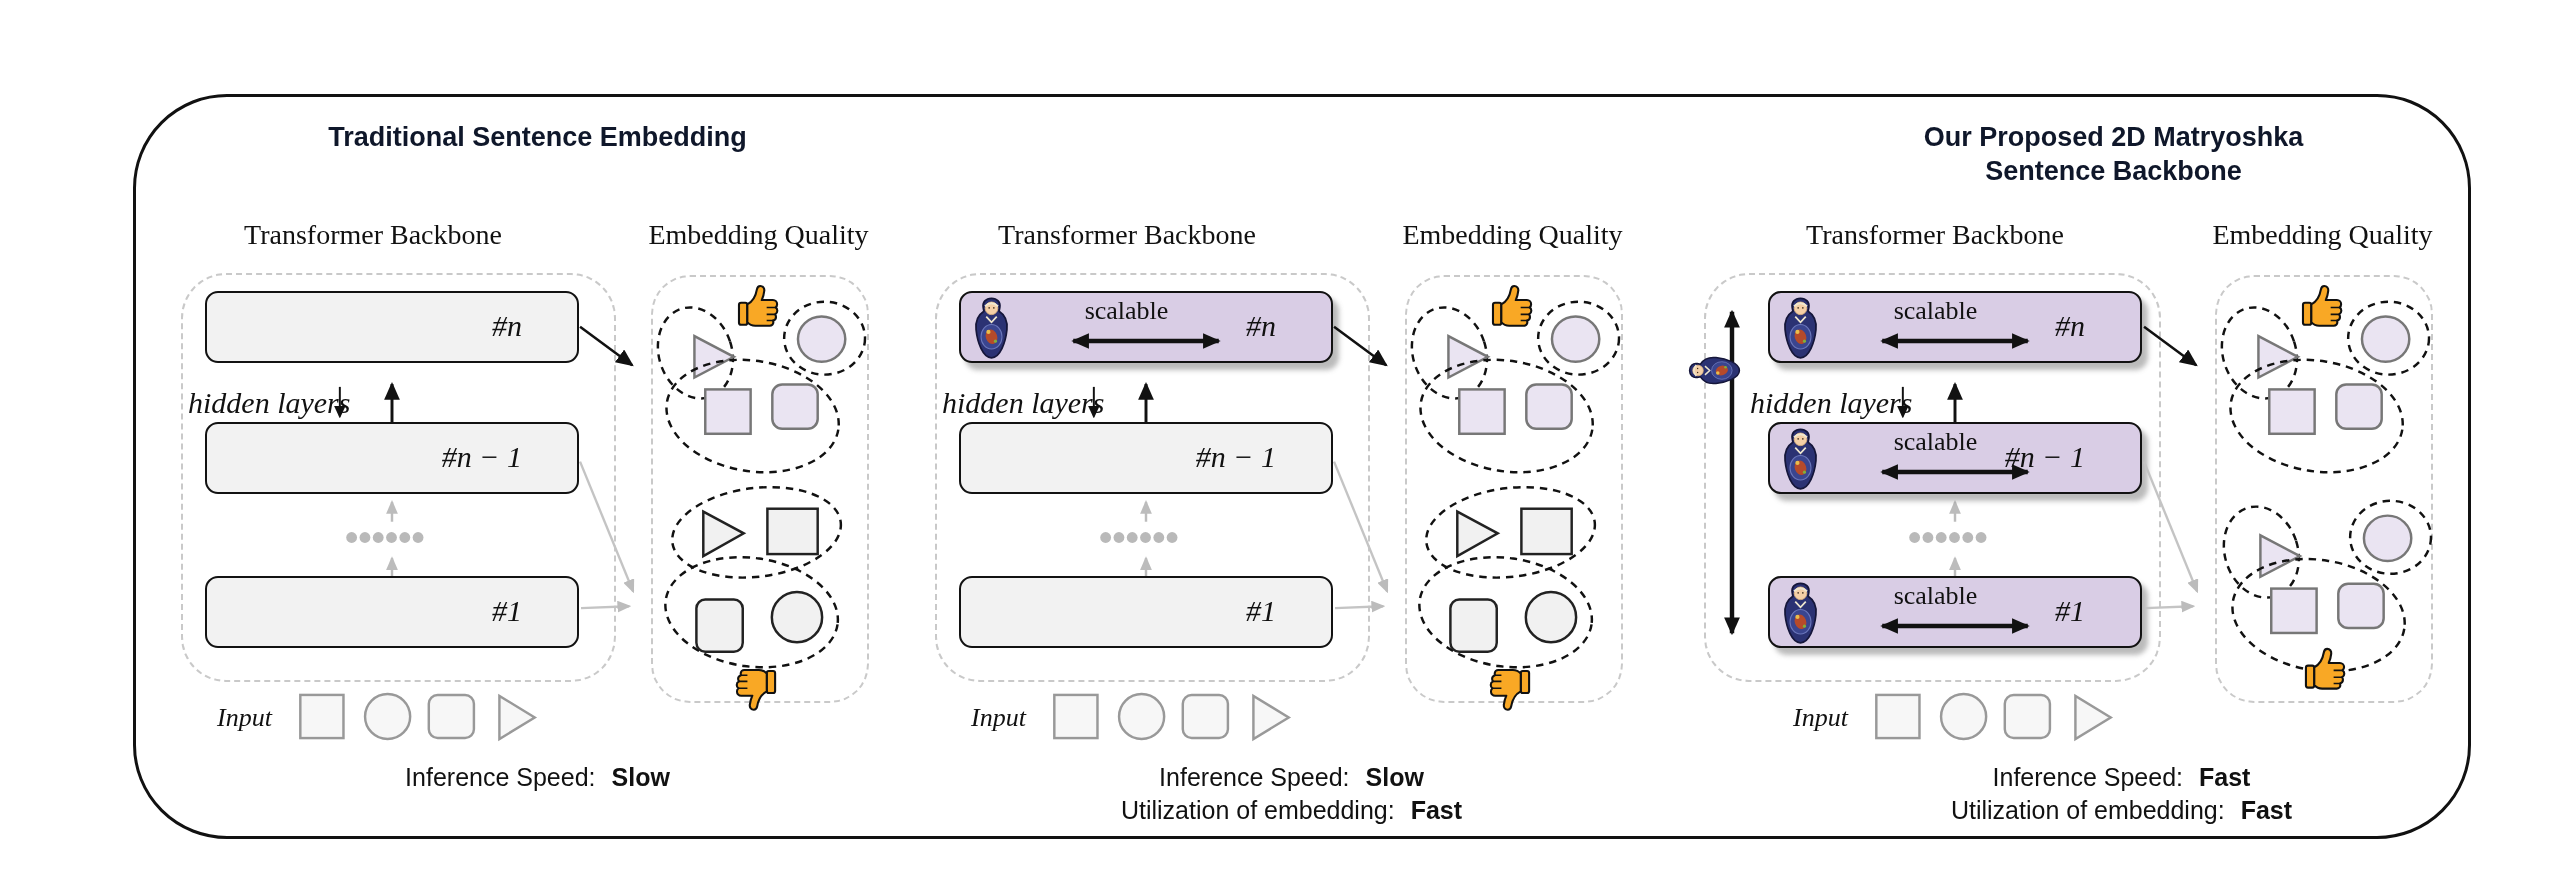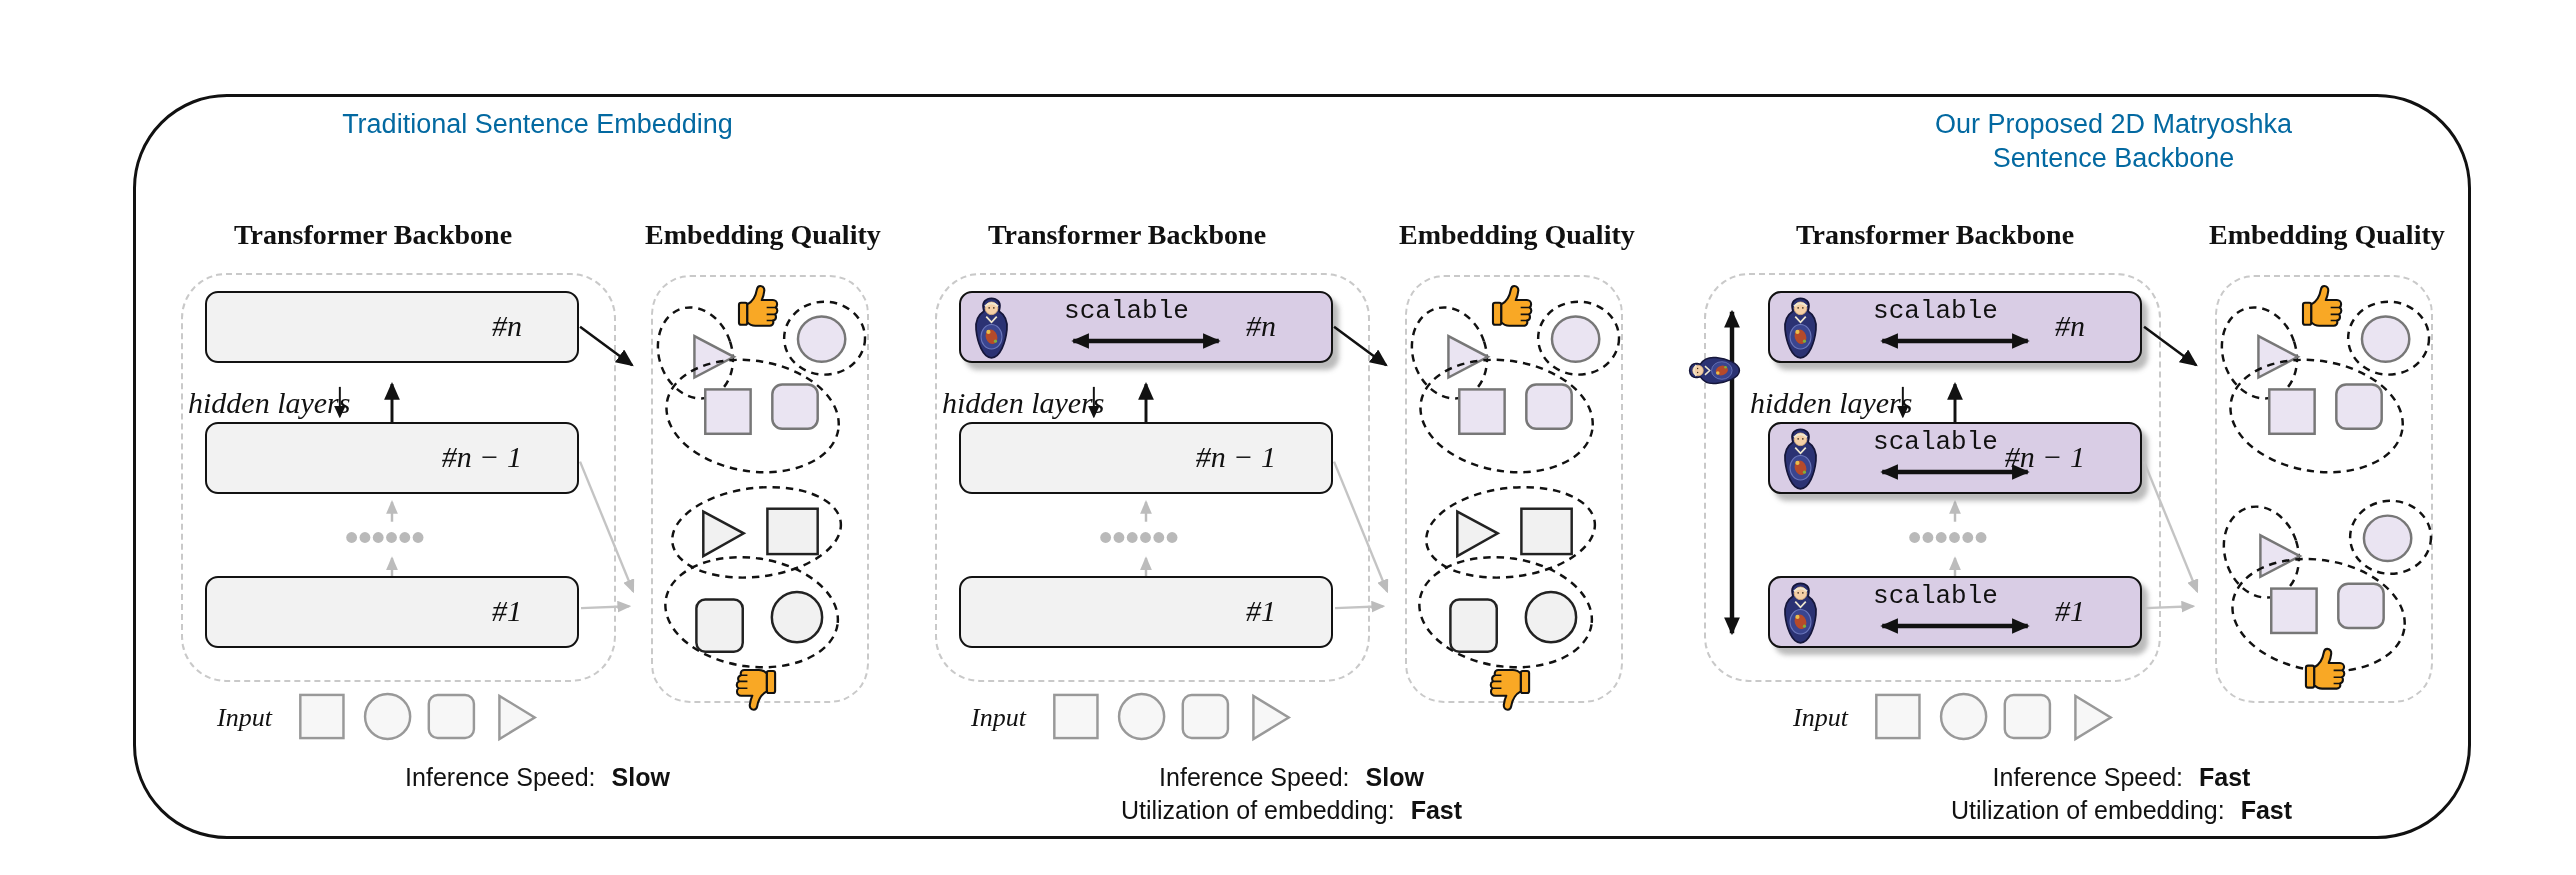--- a/index.html
+++ b/index.html
@@ -4,26 +4,26 @@
 <style>
   html,body{margin:0;padding:0;background:#ffffff;}
   body{width:2576px;height:875px;position:relative;overflow:hidden;
        font-family:"Liberation Sans",sans-serif;color:#111;}
   .canvas{position:absolute;inset:0;}
   .outer-frame{position:absolute;left:133px;top:94px;width:2332px;height:739px;
        border:3px solid #111;border-radius:94px;background:#fff;}
   .panel{position:absolute;top:0;width:759px;height:875px;}
   .panel.p1{left:158px}.panel.p2{left:912px}.panel.p3{left:1670px}
 
-  .panel-title{position:absolute;top:107px;left:0;width:759px;text-align:center;
-       font-weight:normal;font-size:27px;line-height:34px;color:#0369a1;}
+  .panel-title{position:absolute;top:120px;left:0;width:759px;text-align:center;
+       font-weight:bold;font-size:27px;line-height:34px;color:#0f172a;}
   .p3 .panel-title{left:64px}
 
   .col-heading{position:absolute;top:219px;height:34px;text-align:center;
-       font-family:"Liberation Serif",serif;font-weight:bold;font-size:28px;white-space:nowrap;}
+       font-family:"Liberation Serif",serif;font-weight:normal;font-size:28px;white-space:nowrap;}
   .backbone-heading{left:16px;width:398px}
   .eq-heading{left:487px;width:227px}
   .p3 .backbone-heading{left:66px}
   .p3 .eq-heading{left:539px}
 
   .backbone-box{position:absolute;left:23px;top:273px;width:431px;height:405px;
        border:2px dashed #c9c9c9;border-radius:45px;}
   .p3 .backbone-box{left:34px;width:453px}
 
   .eq-box{position:absolute;left:493px;top:275px;width:214px;height:424px;
@@ -34,21 +34,21 @@
   .layer{position:absolute;width:374px;height:72px;background:#F2F2F2;
        border:2.5px solid #121212;border-radius:13px;box-sizing:border-box;}
   .layer.purple{background:#D9CDE5;box-shadow:6px 7px 5px rgba(105,105,105,.45);}
   .l-n{top:291px}.l-n1{top:422px}.l-1{top:576px}
   .p1 .layer,.p2 .layer{left:47px}
   .p3 .layer{left:98px}
   .layer-label{position:absolute;right:55px;top:50%;transform:translateY(-54%);
        font-family:"Liberation Serif",serif;font-style:italic;font-size:30px;color:#111;white-space:nowrap;}
   .doll-in-layer{position:absolute;left:13px;top:3px;width:35px;height:64px;overflow:visible;}
   .scalable-label{position:absolute;left:0;right:39px;top:3px;text-align:center;
-       font-family:Liberation Mono, monospace;font-size:26px;color:#111;}
+       font-family:Liberation Serif, serif;font-size:26px;color:#111;}
   .h-arrow{position:absolute;left:50%;transform:translateX(-50%);top:39px;width:177px;height:18px;overflow:visible;}
   .h-arrow line{stroke:#111;stroke-width:4.5;}
 
   .bb-overlay{position:absolute;left:47px;top:291px;width:374px;height:365px;overflow:visible;}
   .p3 .bb-overlay{left:98px}
   .hidden-layers{position:absolute;left:30px;top:386px;width:148px;white-space:nowrap;
        font-family:"Liberation Serif",serif;font-style:italic;font-size:30px;}
   .p3 .hidden-layers{left:80px}
 
   .con-svg{position:absolute;left:414px;top:315px;width:143px;height:305px;overflow:visible;}

